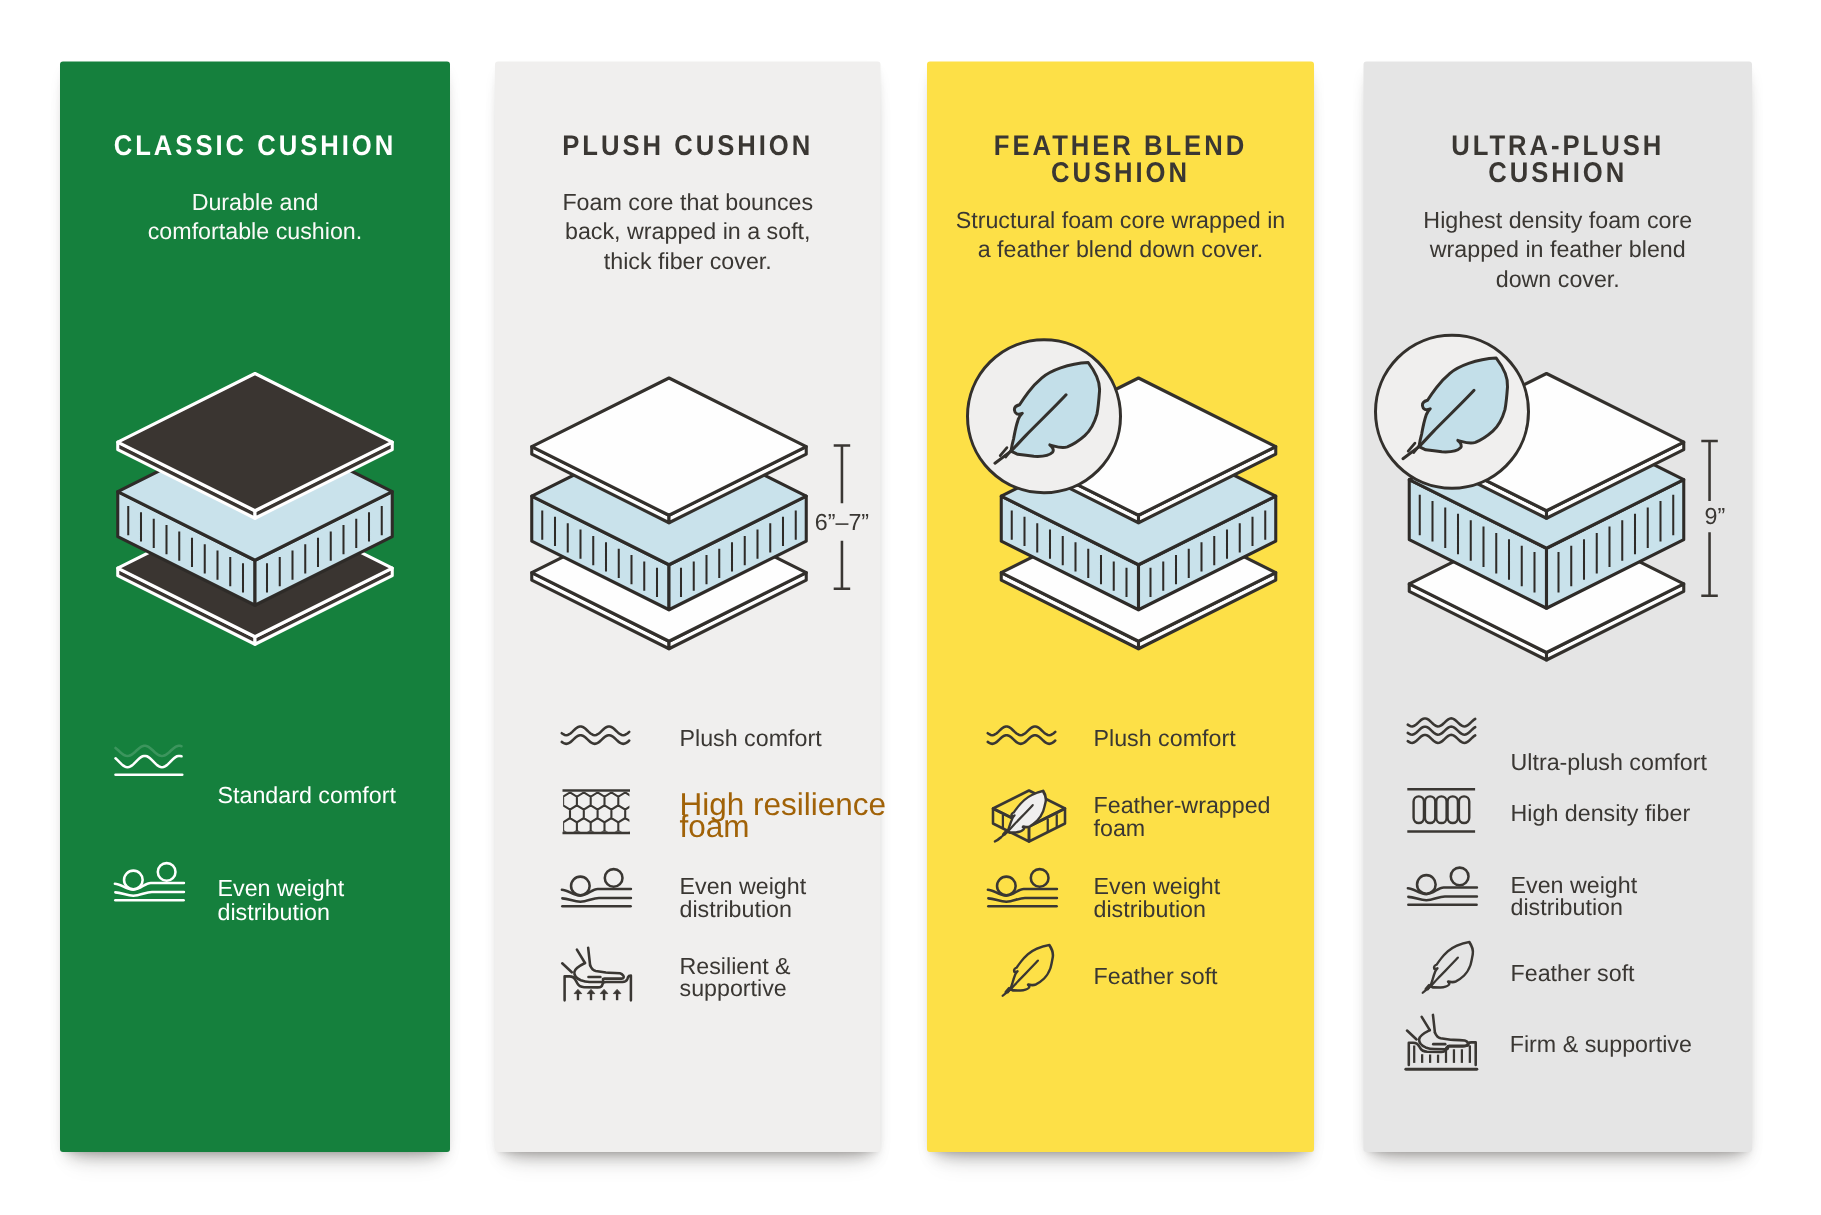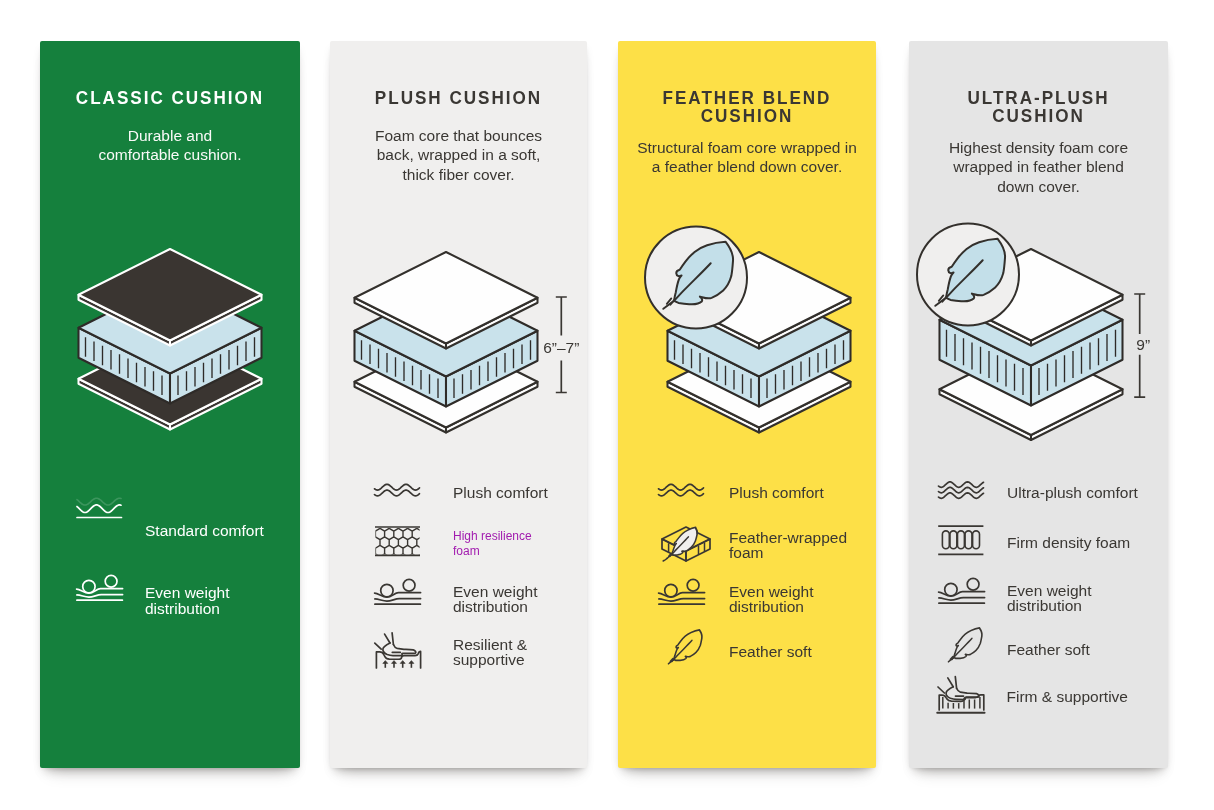--- a/index.html
+++ b/index.html
@@ -73,21 +73,21 @@
     </div>
     <div style="position:absolute;left:44px;top:479px;height:46px;display:flex;align-items:center">
       <div style="flex:none;position:relative;top:0.0px"><svg width="46" height="46" viewBox="0 0 46 46" style="flex:none;overflow:visible">
           <path d="M1,9 H46" stroke="#3a3733" stroke-width="1.7"></path>
           <path d="M1,37.3 H46" stroke="#3a3733" stroke-width="1.7"></path>
           <clipPath id="hc">
             <rect x="1.4" y="9.9" width="44.2" height="26.6"></rect>
           </clipPath>
           <path d="M6.00,10.30 L10.60,13.15 L10.60,18.85 L6.00,21.70 L1.40,18.85 L1.40,13.15 Z M15.20,10.30 L19.80,13.15 L19.80,18.85 L15.20,21.70 L10.60,18.85 L10.60,13.15 Z M24.40,10.30 L29.00,13.15 L29.00,18.85 L24.40,21.70 L19.80,18.85 L19.80,13.15 Z M33.60,10.30 L38.20,13.15 L38.20,18.85 L33.60,21.70 L29.00,18.85 L29.00,13.15 Z M42.80,10.30 L47.40,13.15 L47.40,18.85 L42.80,21.70 L38.20,18.85 L38.20,13.15 Z M10.60,18.85 L15.20,21.70 L15.20,27.40 L10.60,30.25 L6.00,27.40 L6.00,21.70 Z M19.80,18.85 L24.40,21.70 L24.40,27.40 L19.80,30.25 L15.20,27.40 L15.20,21.70 Z M29.00,18.85 L33.60,21.70 L33.60,27.40 L29.00,30.25 L24.40,27.40 L24.40,21.70 Z M38.20,18.85 L42.80,21.70 L42.80,27.40 L38.20,30.25 L33.60,27.40 L33.60,21.70 Z M47.40,18.85 L52.00,21.70 L52.00,27.40 L47.40,30.25 L42.80,27.40 L42.80,21.70 Z M6.00,27.40 L10.60,30.25 L10.60,35.95 L6.00,38.80 L1.40,35.95 L1.40,30.25 Z M15.20,27.40 L19.80,30.25 L19.80,35.95 L15.20,38.80 L10.60,35.95 L10.60,30.25 Z M24.40,27.40 L29.00,30.25 L29.00,35.95 L24.40,38.80 L19.80,35.95 L19.80,30.25 Z M33.60,27.40 L38.20,30.25 L38.20,35.95 L33.60,38.80 L29.00,35.95 L29.00,30.25 Z M42.80,27.40 L47.40,30.25 L47.40,35.95 L42.80,38.80 L38.20,35.95 L38.20,30.25 Z" fill="none" stroke="#3a3733" stroke-width="1.4" clip-path="url(#hc)"></path>
         </svg></div>
-      <div style="margin-left:33px;font-size:12px;line-height:15.7px;color:#a21caf;white-space:nowrap;position:relative;top:1.3px">High resilience<br>foam</div>
+      <div style="margin-left:33px;font-size:21px;line-height:15.7px;color:#a16207;white-space:nowrap;position:relative;top:1.3px">High resilience<br>foam</div>
     </div>
     <div style="position:absolute;left:44px;top:534px;height:46px;display:flex;align-items:center">
       <div style="flex:none;position:relative;top:0.0px"><svg width="46" height="46" viewBox="0 0 46 46" style="flex:none;overflow:visible">
           <circle cx="12.9" cy="17.6" r="6.2" fill="none" stroke="#3a3733" stroke-width="1.7"></circle>
           <circle cx="35.1" cy="12.3" r="5.9" fill="none" stroke="#3a3733" stroke-width="1.7"></circle>
           <path d="M0.6,20.1 C4.5,20.1 8.0,24.1 12.9,24.1 C17.8,24.1 20.5,19.6 24.5,19.6 L46.6,19.6" fill="none" stroke="#3a3733" stroke-width="1.7" stroke-linecap="round"></path>
           <path d="M0.9,25.9 C5.0,25.9 8.5,28.1 12.9,28.1 C17.3,28.1 21.0,25.7 25.3,25.6 L46.6,25.6" fill="none" stroke="#3a3733" stroke-width="1.7" stroke-linecap="round"></path>
           <path d="M0.9,31.2 H46.4" stroke="#3a3733" stroke-width="1.7" stroke-linecap="round"></path>
         </svg></div>
       <div style="margin-left:33px;font-size:15.5px;line-height:15.7px;color:#3a3733;white-space:nowrap;position:relative;top:1.3px">Even weight<br>distribution</div>
@@ -200,39 +200,39 @@
           <g transform="scale(1.0)">
             <path d="M29.5,-35.8 C35.5,-28.0 37.4,-21.5 37.0,-16.6 C36.6,-11.0 36.2,-6.0 35.3,-1.4 C33.5,5.0 31.0,9.5 27.2,12.9 C23.8,15.9 20.0,18.6 15.6,20.4 C11.5,21.9 7.5,20.0 3.9,19.1 C6.2,20.6 6.6,23.0 5.7,24.0 C3.5,26.2 -2.0,27.0 -6.8,26.7 C-10.5,26.3 -14.5,25.8 -17.5,25.4 L-22.0,23.3 C-21.5,20.0 -21.0,17.5 -20.2,14.7 C-19.2,9.0 -18.4,5.5 -17.2,2.1 C-16.3,-0.2 -15.3,-1.2 -14.5,-2.0 C-17.5,-0.6 -19.4,-1.6 -19.7,-4.1 C-19.9,-6.0 -18.2,-7.2 -16.3,-7.7 C-13.5,-12.0 -12.0,-14.0 -10.4,-16.1 C-7.5,-20.0 -4.5,-23.0 -1.4,-25.6 C2.6,-28.9 6.5,-30.6 11.1,-32.2 C17.0,-34.3 23.0,-35.5 29.5,-35.8 Z" fill="#c3dfe9" stroke="#33302c" stroke-width="2" stroke-linejoin="round"></path>
             <path d="M14.7,-14.3 C7.5,-6.5 -5.0,5.5 -12.2,12.9 C-16.0,16.8 -18.5,19.8 -22.0,23.3 L-32.7,31.3" fill="none" stroke="#33302c" stroke-width="2" stroke-linecap="round"></path>
             <path d="M-24.7,20.9 L-29.2,26.3 M-21.1,21.8 L-25.6,27.2" fill="none" stroke="#33302c" stroke-width="1.8" stroke-linecap="round"></path>
           </g>
         </g>
         <path d="M203.2,48 H214.2 M208.7,48 V88 M208.7,108.8 V151.2 M203.2,151.2 H214.2" stroke="#3a3733" stroke-width="1.7" fill="none"></path>
         <text x="212.2" y="103.6" text-anchor="middle" font-size="15.5" fill="#3a3733">9”</text>
       </svg>
     </div>
-    <div style="position:absolute;left:29px;top:428px;height:46px;display:flex;align-items:center">
+    <div style="position:absolute;left:29px;top:428px;height:46px;display:flex;align-items:flex-end">
       <div style="flex:none;position:relative;top:0.0px"><svg width="46" height="46" viewBox="0 0 46 46" style="flex:none;overflow:visible">
           <path d="M0.50,19.09 L1.50,19.78 L2.50,20.20 L3.50,20.29 L4.50,20.03 L5.50,19.47 L6.50,18.66 L7.50,17.72 L8.50,16.77 L9.50,15.92 L10.50,15.28 L11.50,14.94 L12.50,14.94 L13.50,15.28 L14.50,15.92 L15.50,16.77 L16.50,17.72 L17.50,18.66 L18.50,19.47 L19.50,20.03 L20.50,20.29 L21.50,20.20 L22.50,19.78 L23.50,19.09 L24.50,18.20 L25.50,17.24 L26.50,16.32 L27.50,15.57 L28.50,15.07 L29.50,14.90 L30.50,15.07 L31.50,15.57 L32.50,16.32 L33.50,17.24 L34.50,18.20 L35.50,19.09 L36.50,19.78 L37.50,20.20 L38.50,20.29 L39.50,20.03 L40.50,19.47 L41.50,18.66 L42.50,17.72 L43.50,16.77 L44.50,15.92 L45.50,15.28" stroke="#3a3733" stroke-width="1.7" fill="none" stroke-linecap="round"></path>
           <path d="M0.50,24.59 L1.50,25.28 L2.50,25.70 L3.50,25.79 L4.50,25.53 L5.50,24.97 L6.50,24.16 L7.50,23.22 L8.50,22.27 L9.50,21.42 L10.50,20.78 L11.50,20.44 L12.50,20.44 L13.50,20.78 L14.50,21.42 L15.50,22.27 L16.50,23.22 L17.50,24.16 L18.50,24.97 L19.50,25.53 L20.50,25.79 L21.50,25.70 L22.50,25.28 L23.50,24.59 L24.50,23.70 L25.50,22.74 L26.50,21.82 L27.50,21.07 L28.50,20.57 L29.50,20.40 L30.50,20.57 L31.50,21.07 L32.50,21.82 L33.50,22.74 L34.50,23.70 L35.50,24.59 L36.50,25.28 L37.50,25.70 L38.50,25.79 L39.50,25.53 L40.50,24.97 L41.50,24.16 L42.50,23.22 L43.50,22.27 L44.50,21.42 L45.50,20.78" stroke="#3a3733" stroke-width="1.7" fill="none" stroke-linecap="round"></path>
           <path d="M0.50,30.09 L1.50,30.78 L2.50,31.20 L3.50,31.29 L4.50,31.03 L5.50,30.47 L6.50,29.66 L7.50,28.72 L8.50,27.77 L9.50,26.92 L10.50,26.28 L11.50,25.94 L12.50,25.94 L13.50,26.28 L14.50,26.92 L15.50,27.77 L16.50,28.72 L17.50,29.66 L18.50,30.47 L19.50,31.03 L20.50,31.29 L21.50,31.20 L22.50,30.78 L23.50,30.09 L24.50,29.20 L25.50,28.24 L26.50,27.32 L27.50,26.57 L28.50,26.07 L29.50,25.90 L30.50,26.07 L31.50,26.57 L32.50,27.32 L33.50,28.24 L34.50,29.20 L35.50,30.09 L36.50,30.78 L37.50,31.20 L38.50,31.29 L39.50,31.03 L40.50,30.47 L41.50,29.66 L42.50,28.72 L43.50,27.77 L44.50,26.92 L45.50,26.28" stroke="#3a3733" stroke-width="1.7" fill="none" stroke-linecap="round"></path>
         </svg></div>
       <div style="margin-left:23px;font-size:15.5px;line-height:15.7px;color:#3a3733;white-space:nowrap;position:relative;top:1.3px">Ultra-plush comfort</div>
     </div>
     <div style="position:absolute;left:29px;top:478px;height:46px;display:flex;align-items:center">
       <div style="flex:none;position:relative;top:0.0px"><svg width="46" height="46" viewBox="0 0 46 46" style="flex:none;overflow:visible">
           <path d="M0.2,9.2 H45.4" stroke="#3a3733" stroke-width="1.7"></path>
           <path d="M0.2,37.3 H45.4" stroke="#3a3733" stroke-width="1.7"></path>
           <rect x="4.40" y="13.9" width="6.9" height="17.8" rx="3.45" fill="none" stroke="#3a3733" stroke-width="1.6"></rect>
           <rect x="11.95" y="13.9" width="6.9" height="17.8" rx="3.45" fill="none" stroke="#3a3733" stroke-width="1.6"></rect>
           <rect x="19.50" y="13.9" width="6.9" height="17.8" rx="3.45" fill="none" stroke="#3a3733" stroke-width="1.6"></rect>
           <rect x="27.05" y="13.9" width="6.9" height="17.8" rx="3.45" fill="none" stroke="#3a3733" stroke-width="1.6"></rect>
           <rect x="34.60" y="13.9" width="6.9" height="17.8" rx="3.45" fill="none" stroke="#3a3733" stroke-width="1.6"></rect>
         </svg></div>
-      <div style="margin-left:23px;font-size:15.5px;line-height:15.7px;color:#3a3733;white-space:nowrap;position:relative;top:1.3px">Firm density foam</div>
+      <div style="margin-left:23px;font-size:15.5px;line-height:15.7px;color:#3a3733;white-space:nowrap;position:relative;top:1.3px">High density fiber</div>
     </div>
     <div style="position:absolute;left:29px;top:533px;height:46px;display:flex;align-items:center">
       <div style="flex:none;position:relative;top:0.0px"><svg width="46" height="46" viewBox="0 0 46 46" style="flex:none;overflow:visible">
           <circle cx="12.9" cy="17.6" r="6.2" fill="none" stroke="#3a3733" stroke-width="1.7"></circle>
           <circle cx="35.1" cy="12.3" r="5.9" fill="none" stroke="#3a3733" stroke-width="1.7"></circle>
           <path d="M0.6,20.1 C4.5,20.1 8.0,24.1 12.9,24.1 C17.8,24.1 20.5,19.6 24.5,19.6 L46.6,19.6" fill="none" stroke="#3a3733" stroke-width="1.7" stroke-linecap="round"></path>
           <path d="M0.9,25.9 C5.0,25.9 8.5,28.1 12.9,28.1 C17.3,28.1 21.0,25.7 25.3,25.6 L46.6,25.6" fill="none" stroke="#3a3733" stroke-width="1.7" stroke-linecap="round"></path>
           <path d="M0.9,31.2 H46.4" stroke="#3a3733" stroke-width="1.7" stroke-linecap="round"></path>
         </svg></div>
       <div style="margin-left:23px;font-size:15.5px;line-height:15.7px;color:#3a3733;white-space:nowrap;position:relative;top:1.3px">Even weight<br>distribution</div>

